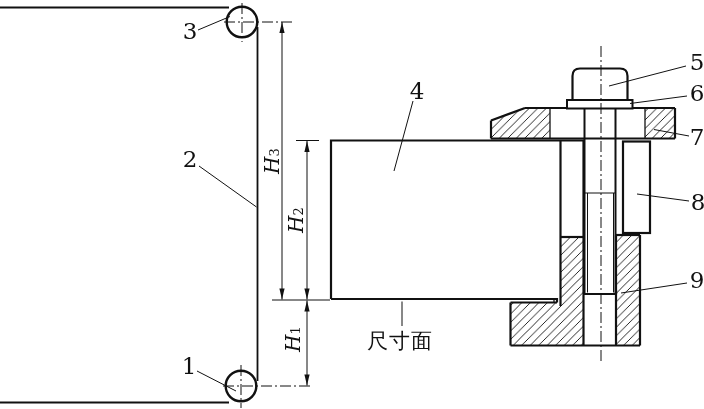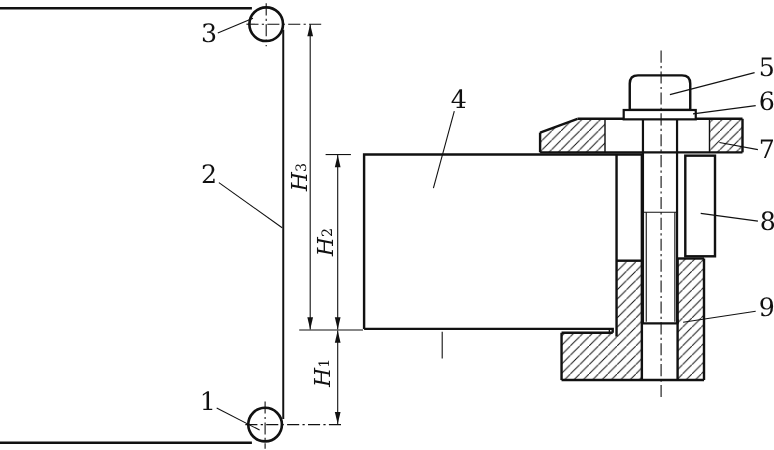--- a/index.html
+++ b/index.html
@@ -139,14 +139,15 @@
 </div>
 <div class="dlbl" style="left:274px;top:209px">
   <span>H</span>
       <sub>2</sub>
 </div>
 <div class="dlbl" style="left:271px;top:328px">
   <span>H</span>
       <sub>1</sub>
 </div>
 
+<div class="caption" style="left:360px;top:329px">尺寸面</div>
 
 </div>
 
 </body></html>

